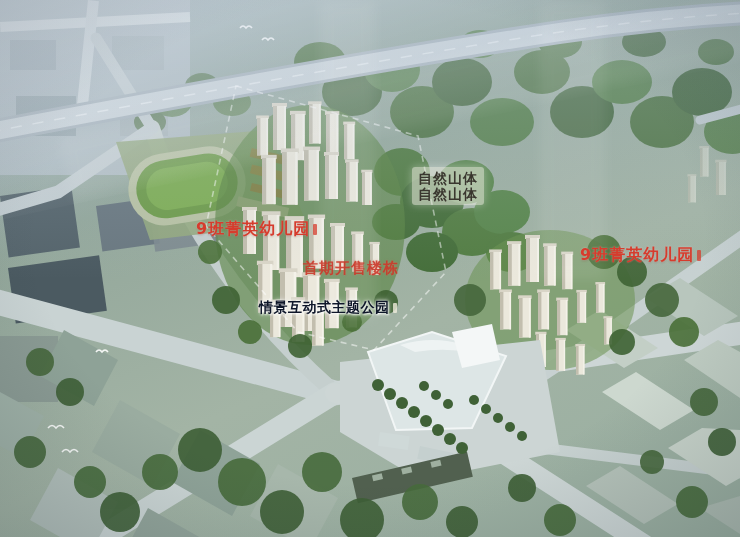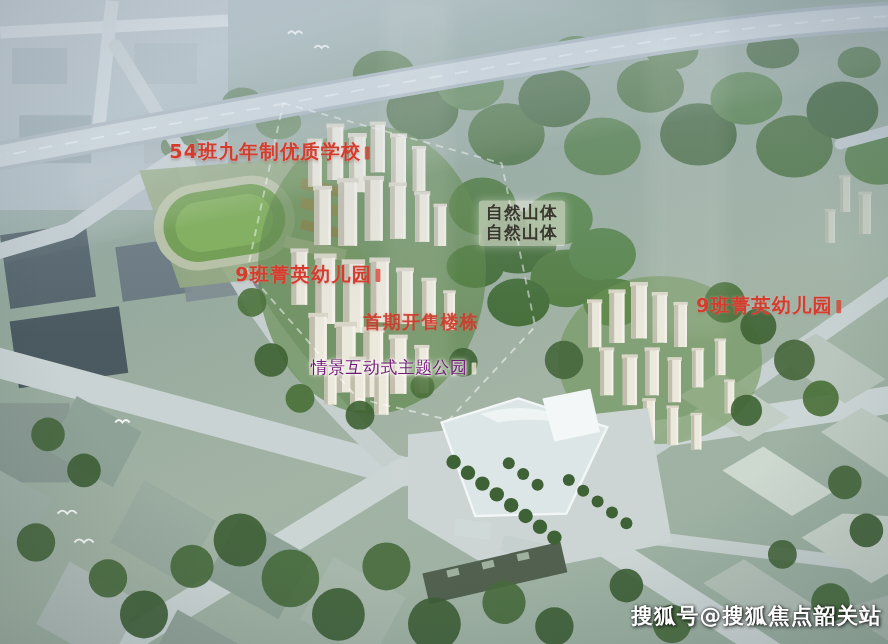--- a/index.html
+++ b/index.html
@@ -12,28 +12,29 @@
   .overlay-label{position:absolute;white-space:nowrap;line-height:1.15;z-index:5;}
   .label-red{
     color:#d63c2d;font-weight:bold;letter-spacing:1px;
     text-shadow:0 0 2px rgba(255,255,255,.45),0 1px 2px rgba(110,10,0,.25);
   }
   .label-red-blur{
     color:rgba(201,56,42,.88);font-weight:bold;letter-spacing:1px;
     text-shadow:0 0 2px rgba(230,120,90,.5);filter:blur(.4px);
   }
   .label-dark{
-    color:#701a75;font-weight:normal;letter-spacing:.5px;
+    color:#0f172a;font-weight:bold;letter-spacing:.5px;
     text-shadow:0 0 3px rgba(255,255,255,.95),0 0 6px rgba(255,255,255,.75),1px 1px 2px rgba(255,255,255,.8);
     text-align:center;
   }
   .nature-box{
     background:rgba(238,239,228,.55);border-radius:3px;padding:3px 6px;
     text-align:right;color:#3a372f;font-weight:bold;letter-spacing:1px;
     box-shadow:0 0 8px rgba(255,255,255,.35);
+    margin-left:13px;
   }
   .nature-box span{display:block;}
   .stamp{display:inline-block;width:4px;height:11px;margin-left:3px;
     background:rgba(214,60,45,.75);vertical-align:middle;border-radius:1px;}
   .stamp-light{display:inline-block;width:4px;height:10px;margin-left:3px;
     background:rgba(240,236,220,.8);vertical-align:middle;border-radius:1px;}
   .watermark{
     color:#ffffff;font-weight:bold;letter-spacing:1px;
     text-shadow:1px 1px 3px rgba(0,0,0,.85),0 0 2px rgba(0,0,0,.6);
   }
@@ -321,23 +322,20 @@
   <g>
     <rect width="740" height="280" fill="url(#hazeTop)"></rect>
     <polygon points="0,0 740,0 740,60 0,220" fill="url(#hazeTL)"></polygon>
     <rect x="320" y="0" width="55" height="320" fill="#ffffff" opacity="0.08" filter="url(#soft)"></rect>
     <rect x="540" y="0" width="65" height="280" fill="#ffffff" opacity="0.07" filter="url(#soft)"></rect>
     <rect x="60" y="140" width="700" height="60" fill="#ffffff" opacity="0.07" filter="url(#soft)" transform="rotate(-12 60 140)"></rect>
     <rect width="740" height="537" fill="url(#vg)"></rect>
   </g>
 </svg>
 
-  <div class="overlay-label label-red" style="left:141px;top:118px;font-size:16px;">
-    <span>54班九年制优质学校</span><span class="stamp"></span>
-  </div>
 
   <div class="overlay-label label-red" style="left:196px;top:220px;font-size:16px;">
     <span>9班菁英幼儿园</span><span class="stamp"></span>
   </div>
 
   <div class="overlay-label label-red-blur" style="left:303px;top:260px;font-size:15px;">
     <span>首期开售楼栋</span>
   </div>
 
   <div class="overlay-label label-dark" style="left:259px;top:299px;font-size:14px;">
@@ -347,17 +345,14 @@
   <div class="overlay-label nature-box" style="left:399px;top:167px;font-size:14px;">
     <span>自然山体</span>
     <span>自然山体</span>
   </div>
 
   <div class="overlay-label label-red" style="left:580px;top:246px;font-size:16px;">
     <span>9班菁英幼儿园</span><span class="stamp"></span>
   </div>
 
 
-  <div class="overlay-label watermark" style="right:5px;top:504px;font-size:18px;">
-    <span>搜狐号@搜狐焦点韶关站</span>
-  </div>
 
 </div>
 
 </body></html>

